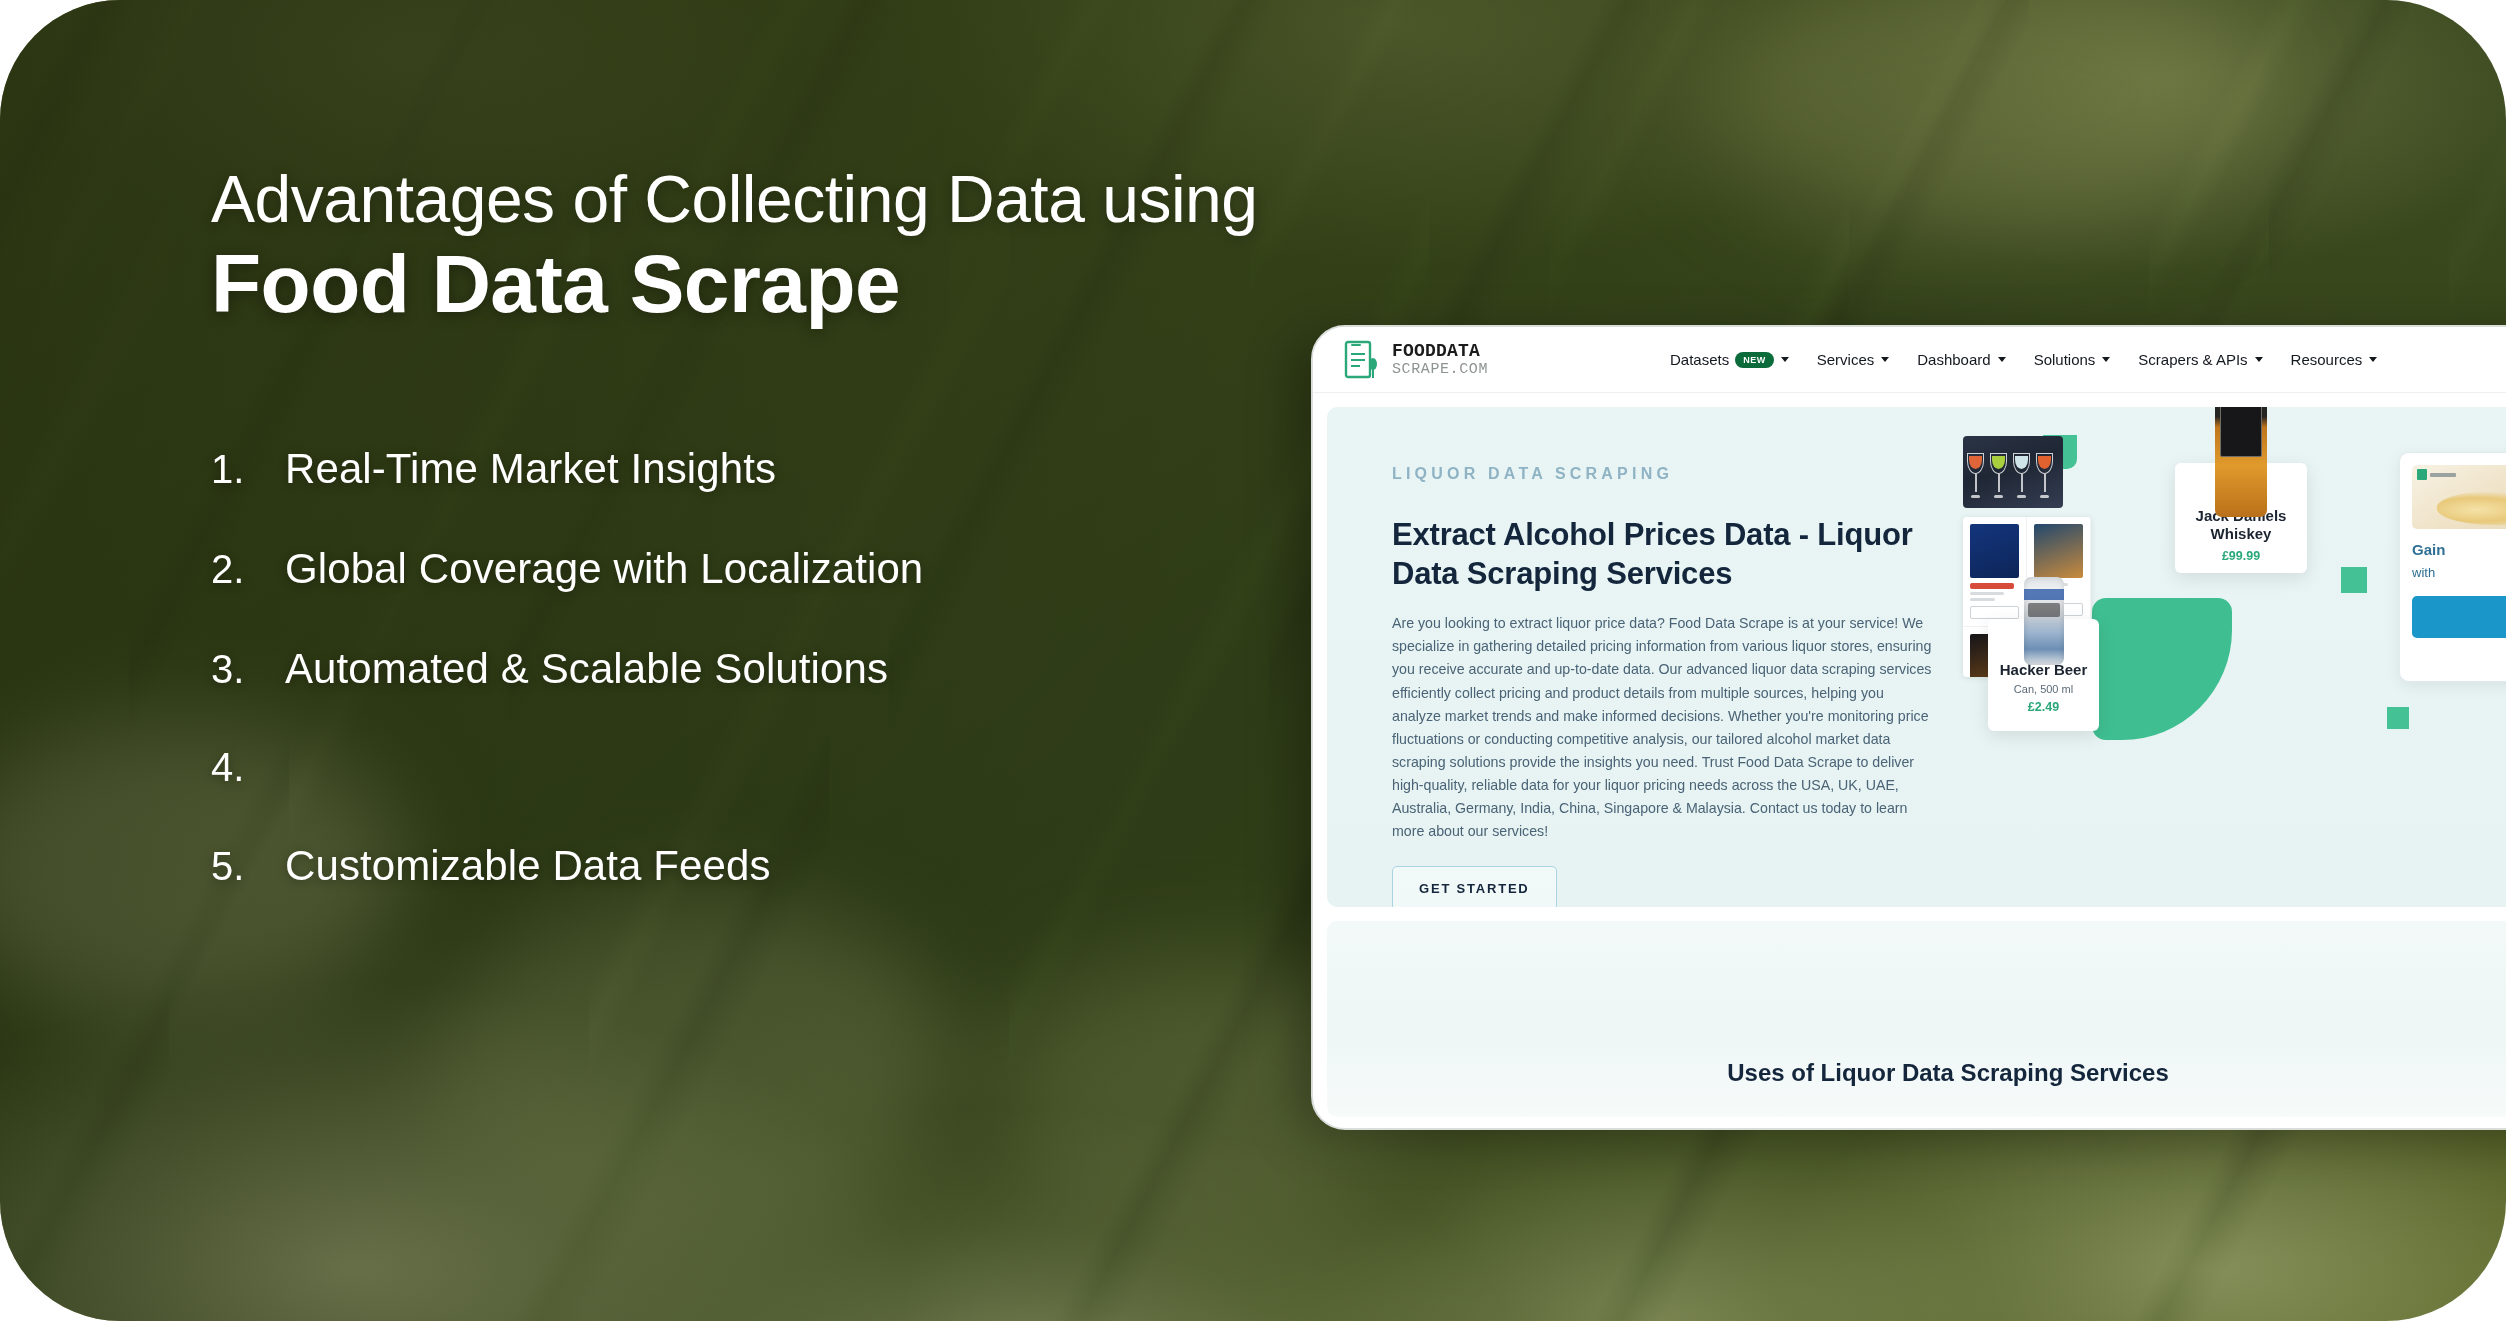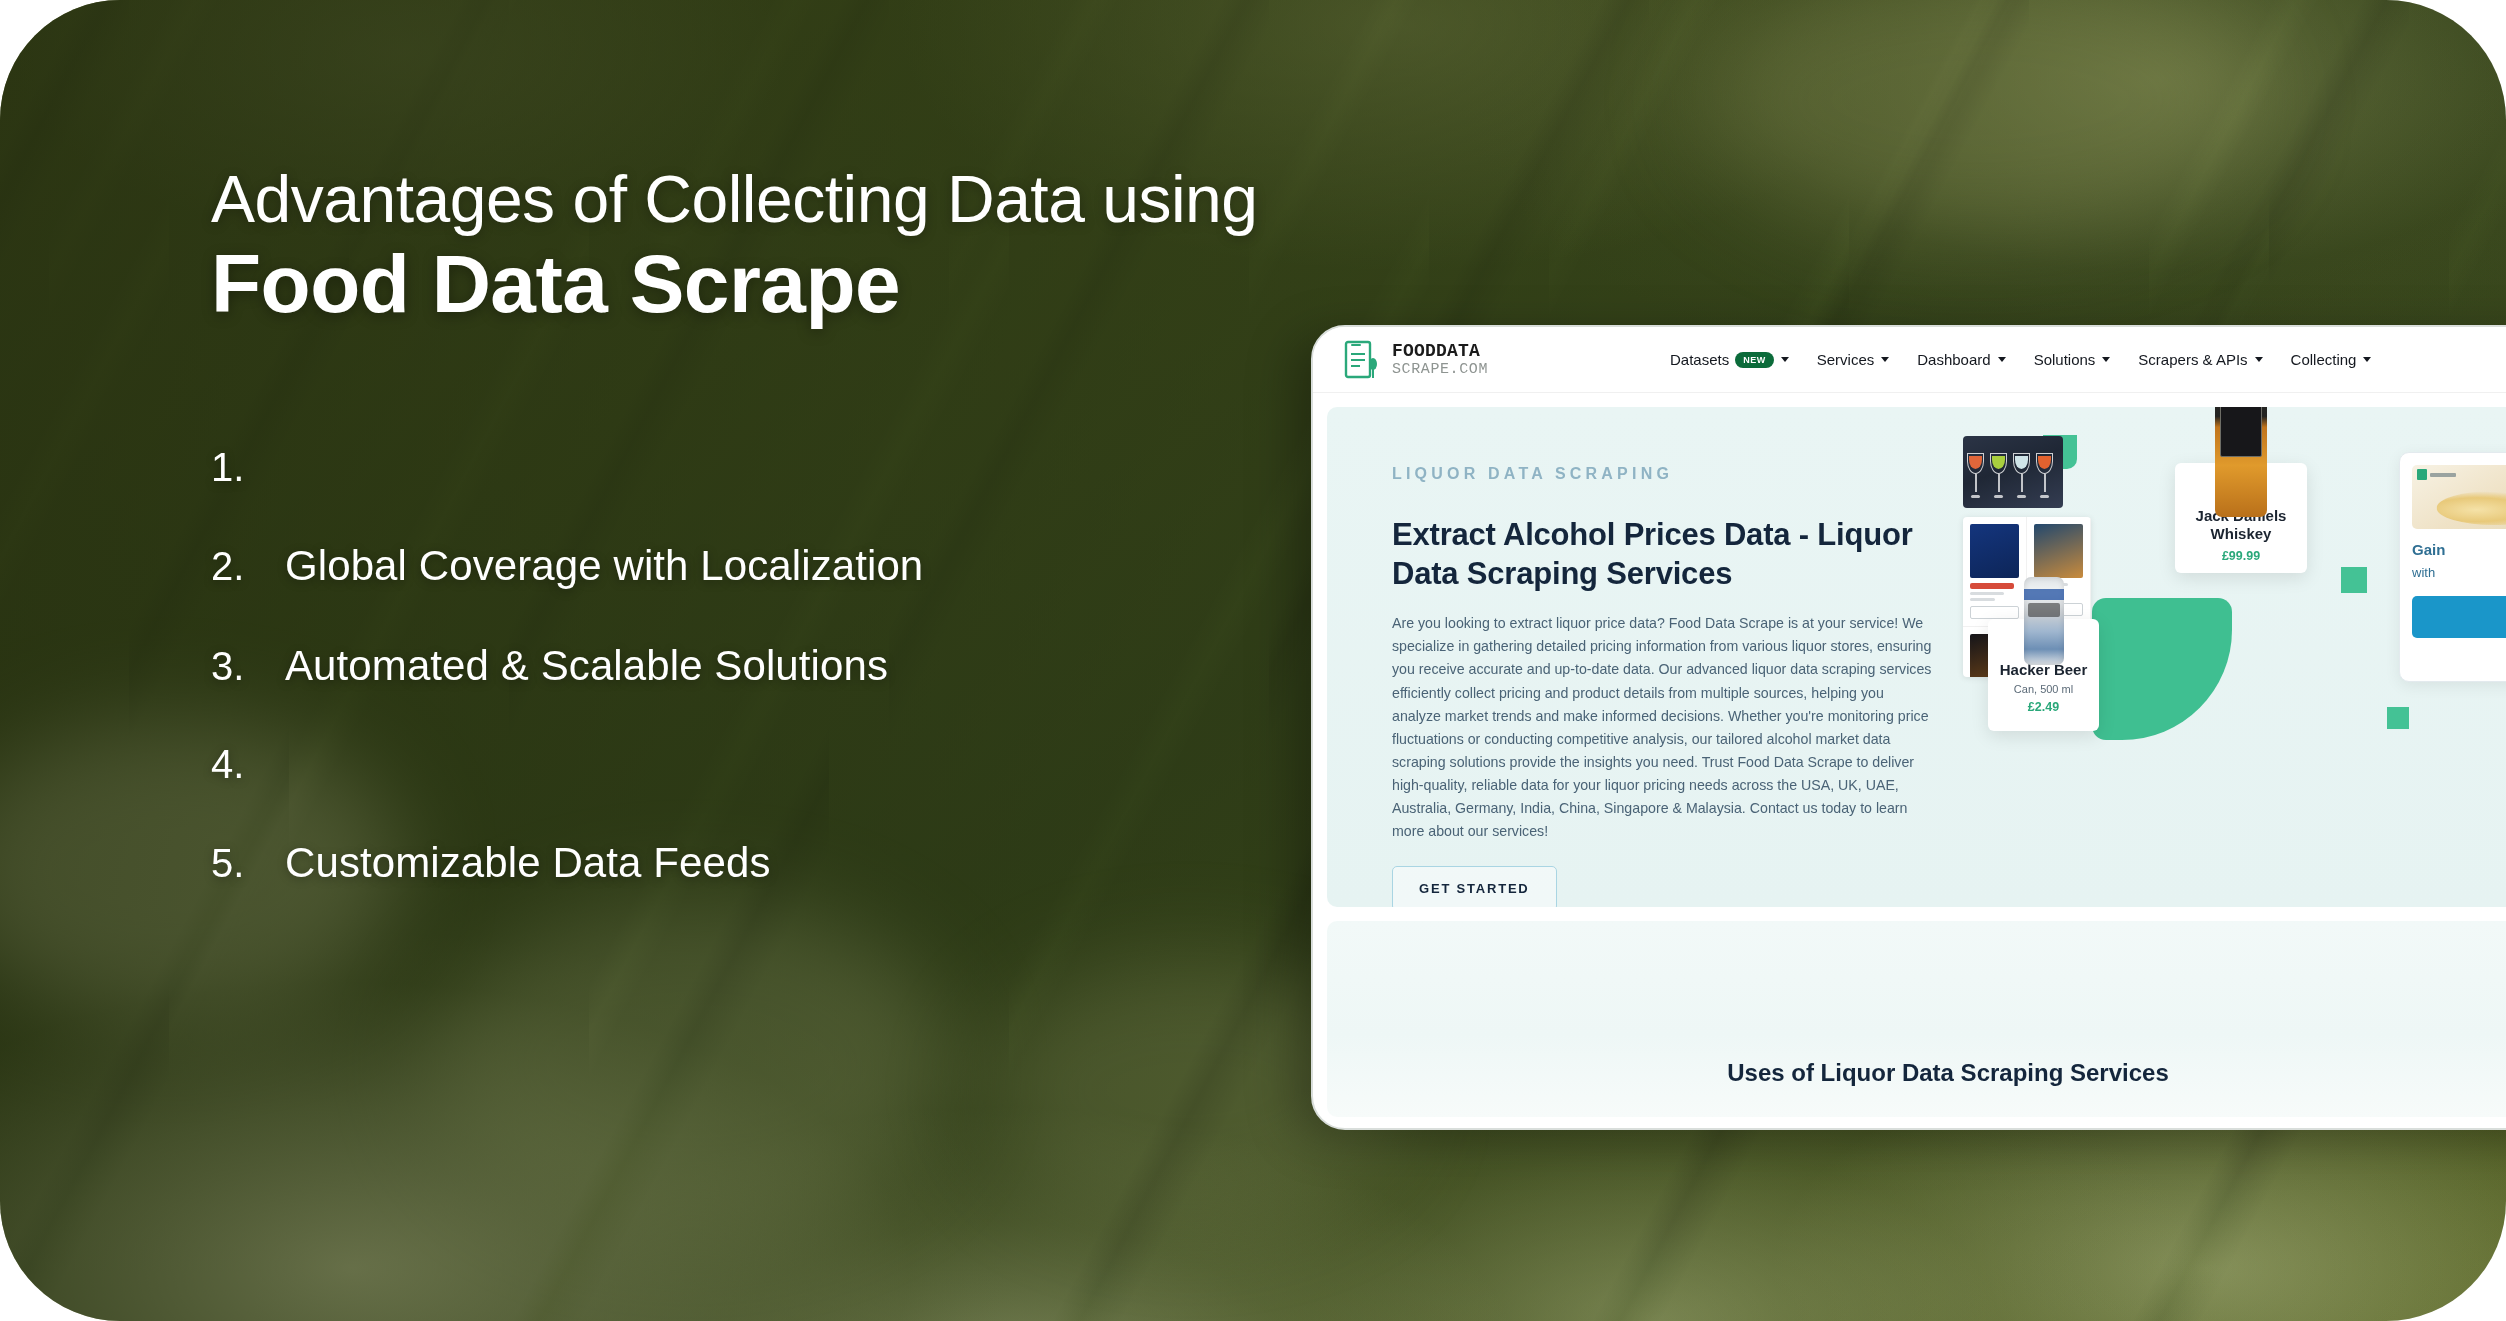--- a/index.html
+++ b/index.html
@@ -345,20 +345,21 @@
     <div class="bg-darken"></div>
   </div>
 
   <div class="left-col">
     <div class="headline-1">Advantages of Collecting Data using</div>
     <div class="headline-2">Food Data Scrape</div>
 
     <ol class="adv-list">
       <li class="adv-item">
         <span class="adv-num">1.</span>
+        <span class="adv-text">Real-Time Market Insights</span>
       </li>
       <li class="adv-item">
         <span class="adv-num">2.</span>
         <span class="adv-text">Global Coverage with Localization</span>
       </li>
       <li class="adv-item">
         <span class="adv-num">3.</span>
         <span class="adv-text">Automated &amp; Scalable Solutions</span>
       </li>
       <li class="adv-item">
@@ -406,21 +407,21 @@
         </div>
         <div class="nav-item">
           <span>Solutions</span>
           <span class="caret"></span>
         </div>
         <div class="nav-item">
           <span>Scrapers &amp; APIs</span>
           <span class="caret"></span>
         </div>
         <div class="nav-item">
-          <span>Collecting</span>
+          <span>Resources</span>
           <span class="caret"></span>
         </div>
       </div>
     </div>
 
     <div class="hero">
 
       <div class="hero-text">
         <div class="eyebrow">LIQUOR DATA SCRAPING</div>
         <div class="hero-h1">Extract Alcohol Prices Data - Liquor Data Scraping Services</div>

